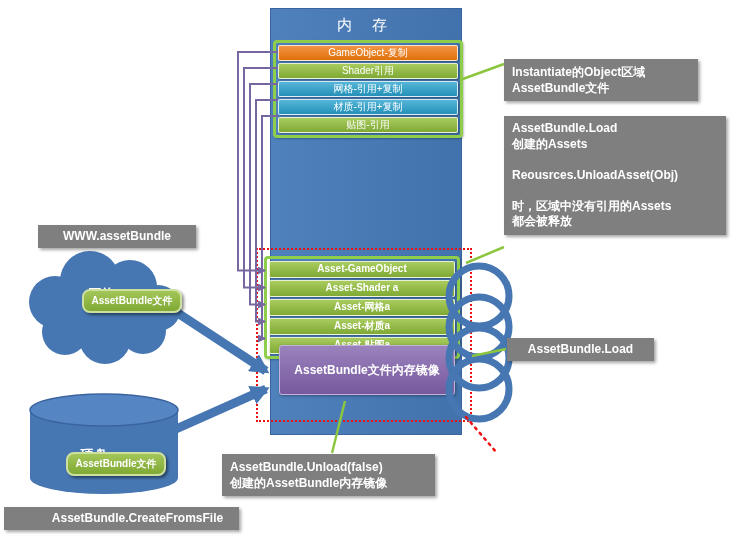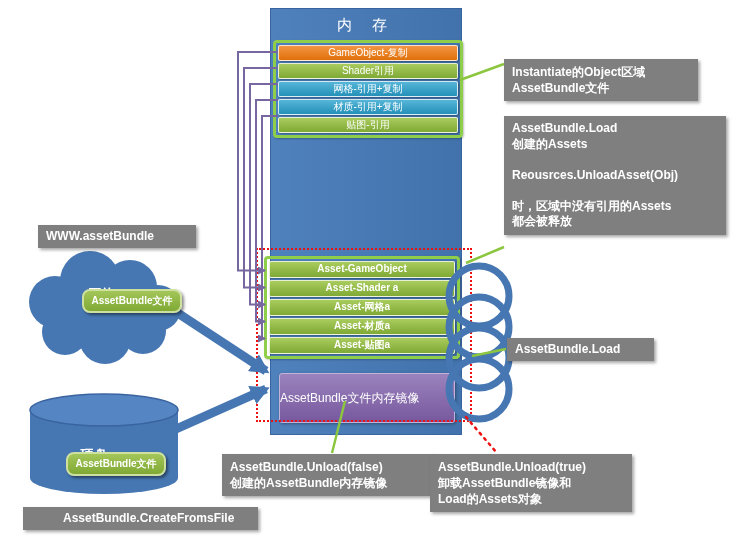--- a/index.html
+++ b/index.html
@@ -36,50 +36,50 @@
     margin-bottom:2px;box-shadow:1px 1px 2px rgba(0,0,0,.3);
     overflow:hidden;white-space:nowrap;
   }
   .bar:last-child{margin-bottom:0;}
   #asset-group .bar{height:15px;line-height:14px;font-weight:bold;}
   .c-orange{background:linear-gradient(#f29544,#e0700a);}
   .c-green {background:linear-gradient(#a9cc5e,#7fa934);}
   .c-cyan  {background:linear-gradient(#56b6d8,#2490b8);}
 
   .mirror-bar{
-    position:absolute;left:279px;top:373px;width:174px;height:48px;
+    position:absolute;left:279px;top:345px;width:174px;height:48px;
     background:linear-gradient(#9a83bd,#77589e);
     border:1px solid #c3b3da;border-radius:3px;z-index:3;
-    color:#fff;font-weight:normal;font-size:12px;text-align:left;
+    color:#fff;font-weight:bold;font-size:12px;text-align:center;
     line-height:48px;box-shadow:1px 1px 3px rgba(0,0,0,.35);
     white-space:nowrap;
   }
 
   .red-outline{
     position:absolute;left:256px;top:248px;width:212px;height:170px;
     border:2px dotted #ee1111;z-index:3;pointer-events:none;
   }
 
   
   .gray-box{
     position:absolute;background:#7f7f7f;color:#fff;font-weight:bold;
     font-size:12px;padding:5px 8px;box-shadow:2px 2px 3px rgba(0,0,0,.35);
     z-index:5;line-height:17px;
   }
   .gray-box .line{min-height:16px;line-height:16px;white-space:nowrap;}
-  .center{padding:3px 8px;}
+  .center{text-align:center;padding:3px 8px;}
 
   #callout-instantiate{left:504px;top:47px;width:178px;margin-top:12px;}
   #callout-assets{left:504px;top:116px;width:206px;}
   #callout-assets .line{min-height:15.5px;line-height:15.5px;}
   #callout-load{left:507px;top:338px;width:131px;}
   #callout-unload-false{left:222px;top:454px;width:197px;}
   #callout-unload-true{left:430px;top:454px;width:186px;}
   #www-label{left:38px;top:225px;width:142px;}
-  #createfromfile-label{left:23px;top:507px;width:187px;padding-left:40px;}
+  #createfromfile-label{left:4px;top:507px;width:187px;padding-left:40px;}
 
   
   .shape-label{
     position:absolute;color:#fff;font-weight:bold;font-size:14px;z-index:5;margin-left:36px;
   }
   #network-label{left:52px;top:286px;}
   #disk-label{left:44px;top:447px;}
   .file-chip{
     position:absolute;height:20px;background:linear-gradient(#a3c659,#7fa934);
     border:2px solid #cde0a0;border-radius:8px;z-index:5;
@@ -190,25 +190,20 @@
     <div class="line">都会被释放</div>
   </div>
 
   <div class="gray-box center" id="callout-load">AssetBundle.Load</div>
 
   <div class="gray-box" id="callout-unload-false">
     <div class="line">AssetBundle.Unload(false)</div>
     <div class="line">创建的AssetBundle内存镜像</div>
   </div>
 
-  <div class="gray-box" id="callout-unload-true">
-    <div class="line">AssetBundle.Unload(true)</div>
-    <div class="line">卸载AssetBundle镜像和</div>
-    <div class="line">Load的Assets对象</div>
-  </div>
 
   <div class="gray-box center" id="www-label">WWW.assetBundle</div>
   <div class="gray-box center" id="createfromfile-label">AssetBundle.CreateFromsFile</div>
 
   <div class="shape-label" id="network-label">网络</div>
   <div class="file-chip" id="network-file">AssetBundle文件</div>
 
   <div class="shape-label" id="disk-label">硬盘</div>
   <div class="file-chip" id="disk-file">AssetBundle文件</div>
 

